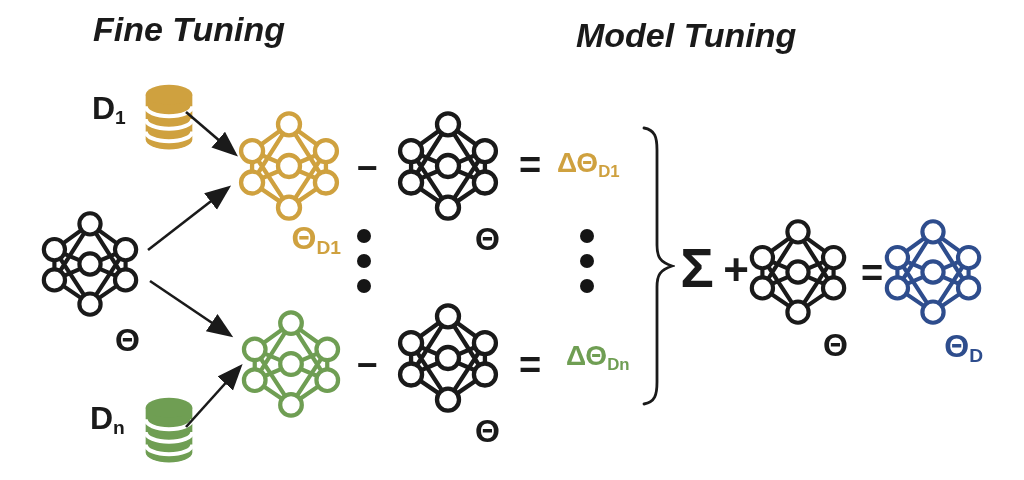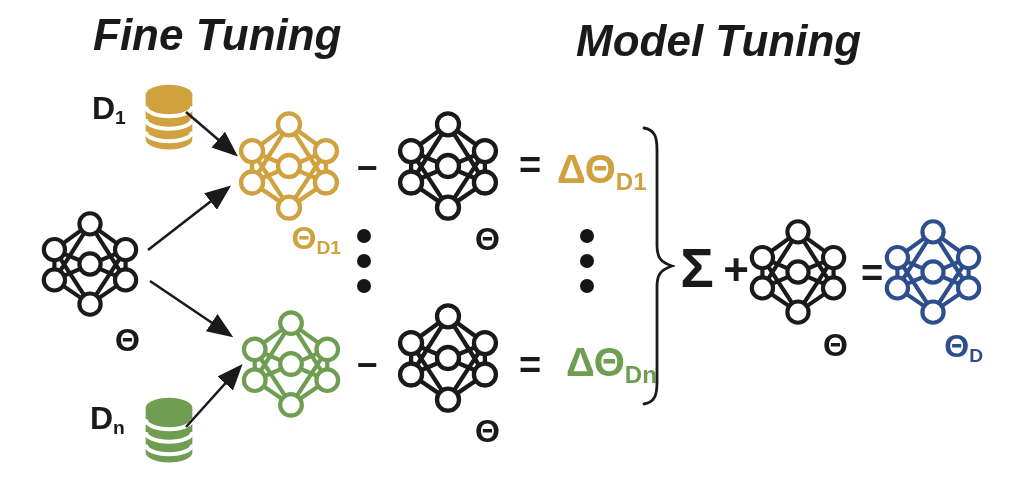--- a/index.html
+++ b/index.html
@@ -1,22 +1,22 @@
 <!DOCTYPE html>
 <html style="--gold: #CFA13F; --green: #6F9E53; --blue: #2E4D8D; --black: #1A1A1A;"><head>
 <meta charset="utf-8">
 <style>
   html,body{margin:0;padding:0;background:#ffffff;}
   body{font-family:"Liberation Sans", sans-serif; color:#1a1a1a;}
   .canvas{position:relative;width:1024px;height:480px;background:#fff;overflow:hidden;}
   .abs{position:absolute;}
-  .title{font-size:44px;font-style:italic;font-weight:700;white-space:nowrap;}
+  .title{font-size:34px;font-style:italic;font-weight:700;white-space:nowrap;}
   .ds-label{font-size:32px;font-weight:700;white-space:nowrap;}
   .net-label{font-size:32px;font-weight:600;text-align:right;white-space:nowrap;}
-  .dtheta{font-size:40px;font-weight:600;white-space:nowrap;}
+  .dtheta{font-size:28px;font-weight:600;white-space:nowrap;}
   .sub{font-size:0.60em;vertical-align:-0.28em;}
   .op{display:flex;align-items:center;justify-content:center;font-weight:800;line-height:1;}
   .gold{color:var(--gold);}
   .green{color:var(--green);}
   .blue{color:var(--blue);}
   .black{color:var(--black);}
   .dots{display:flex;flex-direction:column;gap:11px;}
   .dot{width:14px;height:14px;border-radius:50%;background:#151515;}
   svg{display:block;}
 </style>

